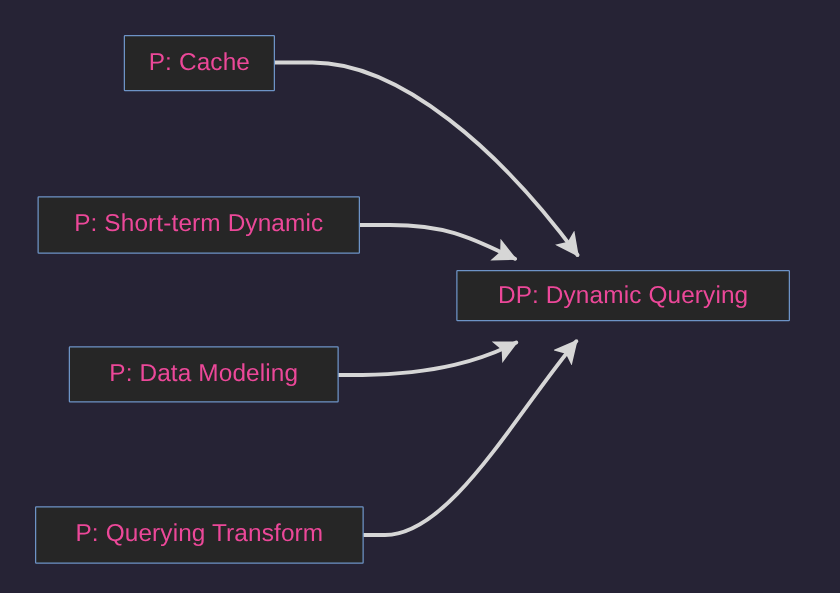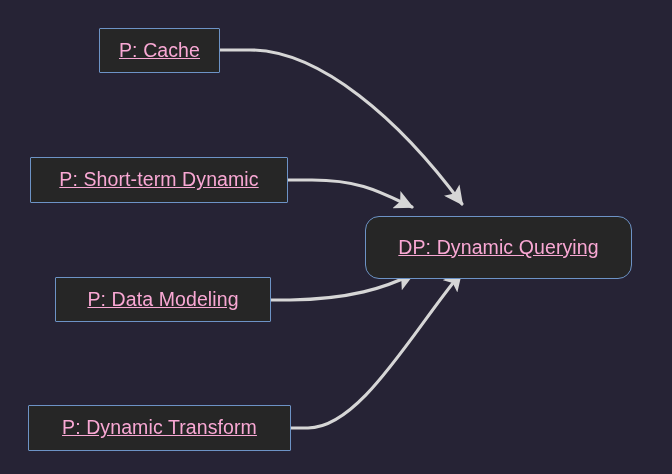--- a/index.html
+++ b/index.html
@@ -32,23 +32,22 @@
     display: flex;
     align-items: center;
     justify-content: center;
     color: #cccccc;
     font-size: 19.5px;
     line-height: 1;
     letter-spacing: 0.1px;
     white-space: nowrap;
   }
   .node-label {
-    color: #f9a8d4;
+    color: #ec4899;
     padding: 0 10px;
-    text-decoration: underline;
   }
 </style>
 </head>
 <body>
 
 <div id="canvas">
 
   <svg class="edges-layer" width="672" height="474" viewBox="0 0 672 474">
     <defs>
       <marker id="arrow" viewBox="0 0 10 10" refX="9" refY="5" markerWidth="6.2" markerHeight="6.2" orient="auto-start-reverse">
@@ -71,20 +70,20 @@
 
   <div class="node" style="left:30px; top:157px; width:258px; height:46px;">
     <span class="node-label">P: Short-term Dynamic</span>
   </div>
 
   <div class="node" style="left:55px; top:277px; width:216px; height:45px;">
     <span class="node-label">P: Data Modeling</span>
   </div>
 
   <div class="node" style="left:28px; top:405px; width:263px; height:46px;">
-    <span class="node-label">P: Dynamic Transform</span>
+    <span class="node-label">P: Querying Transform</span>
   </div>
 
-  <div class="node" style="left:365px; top:216px; width:267px; height:63px;border-radius:14px;">
+  <div class="node" style="left:365px; top:216px; width:267px; height:41px;">
     <span class="node-label">DP: Dynamic Querying</span>
   </div>
 
 </div>
 
 </body></html>

